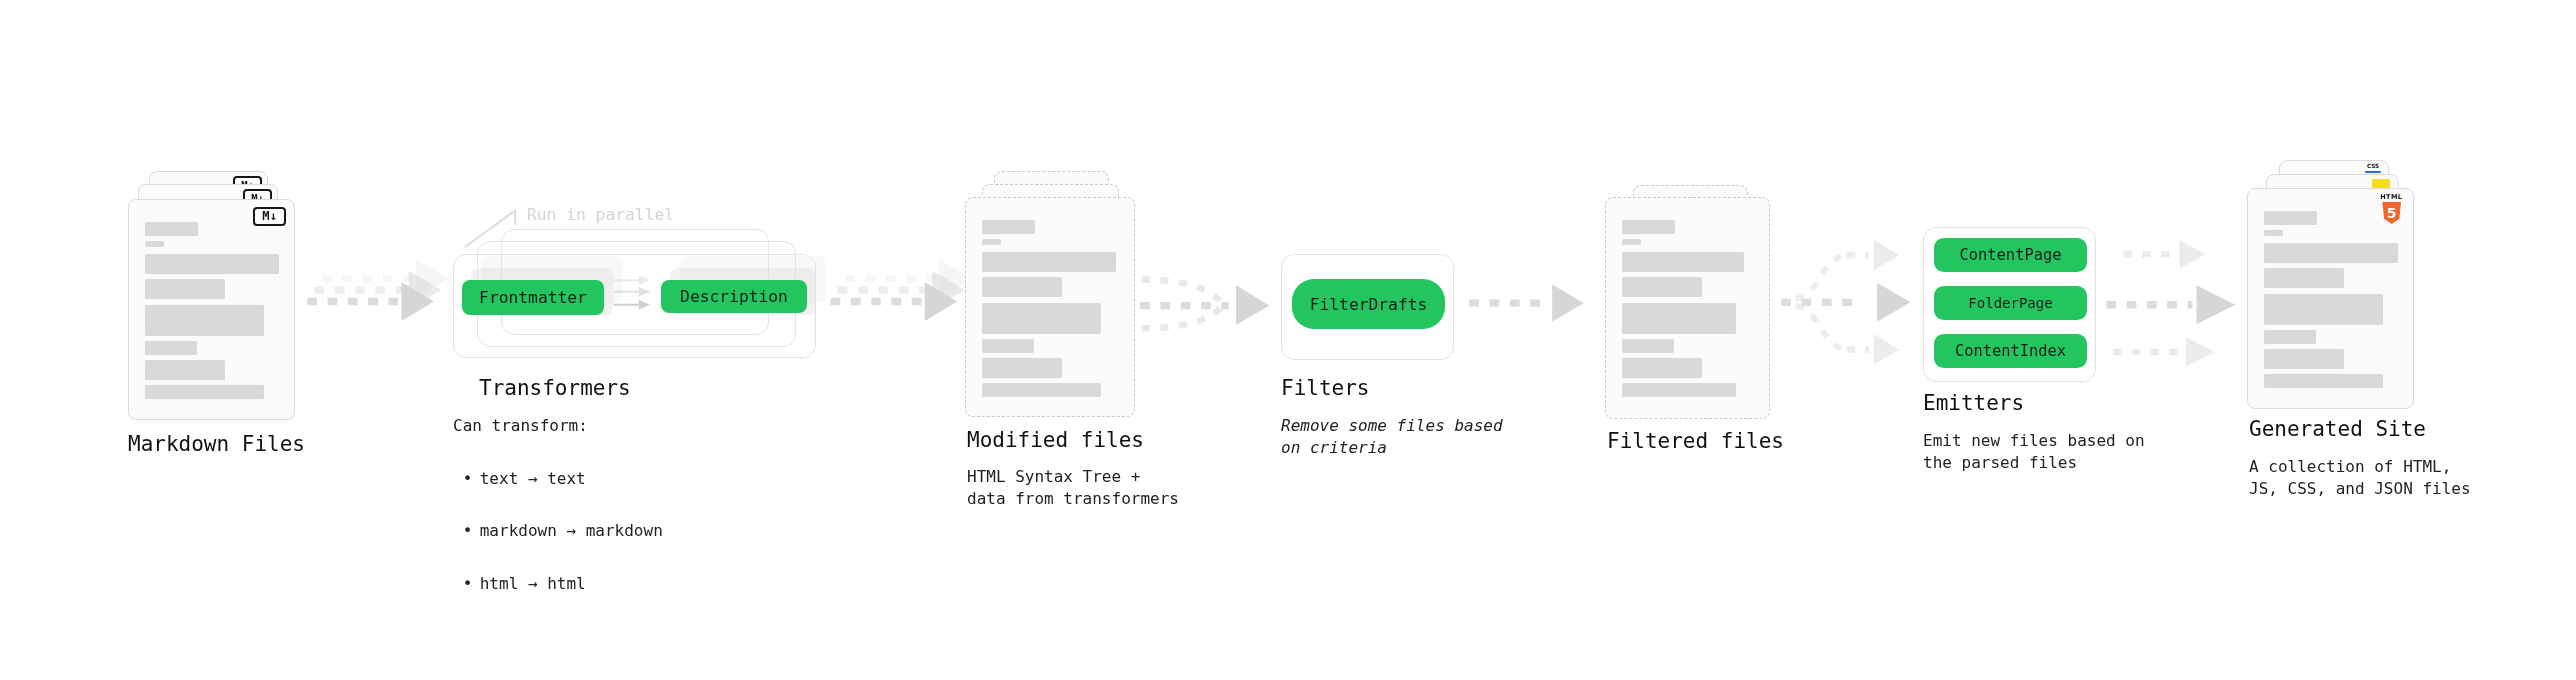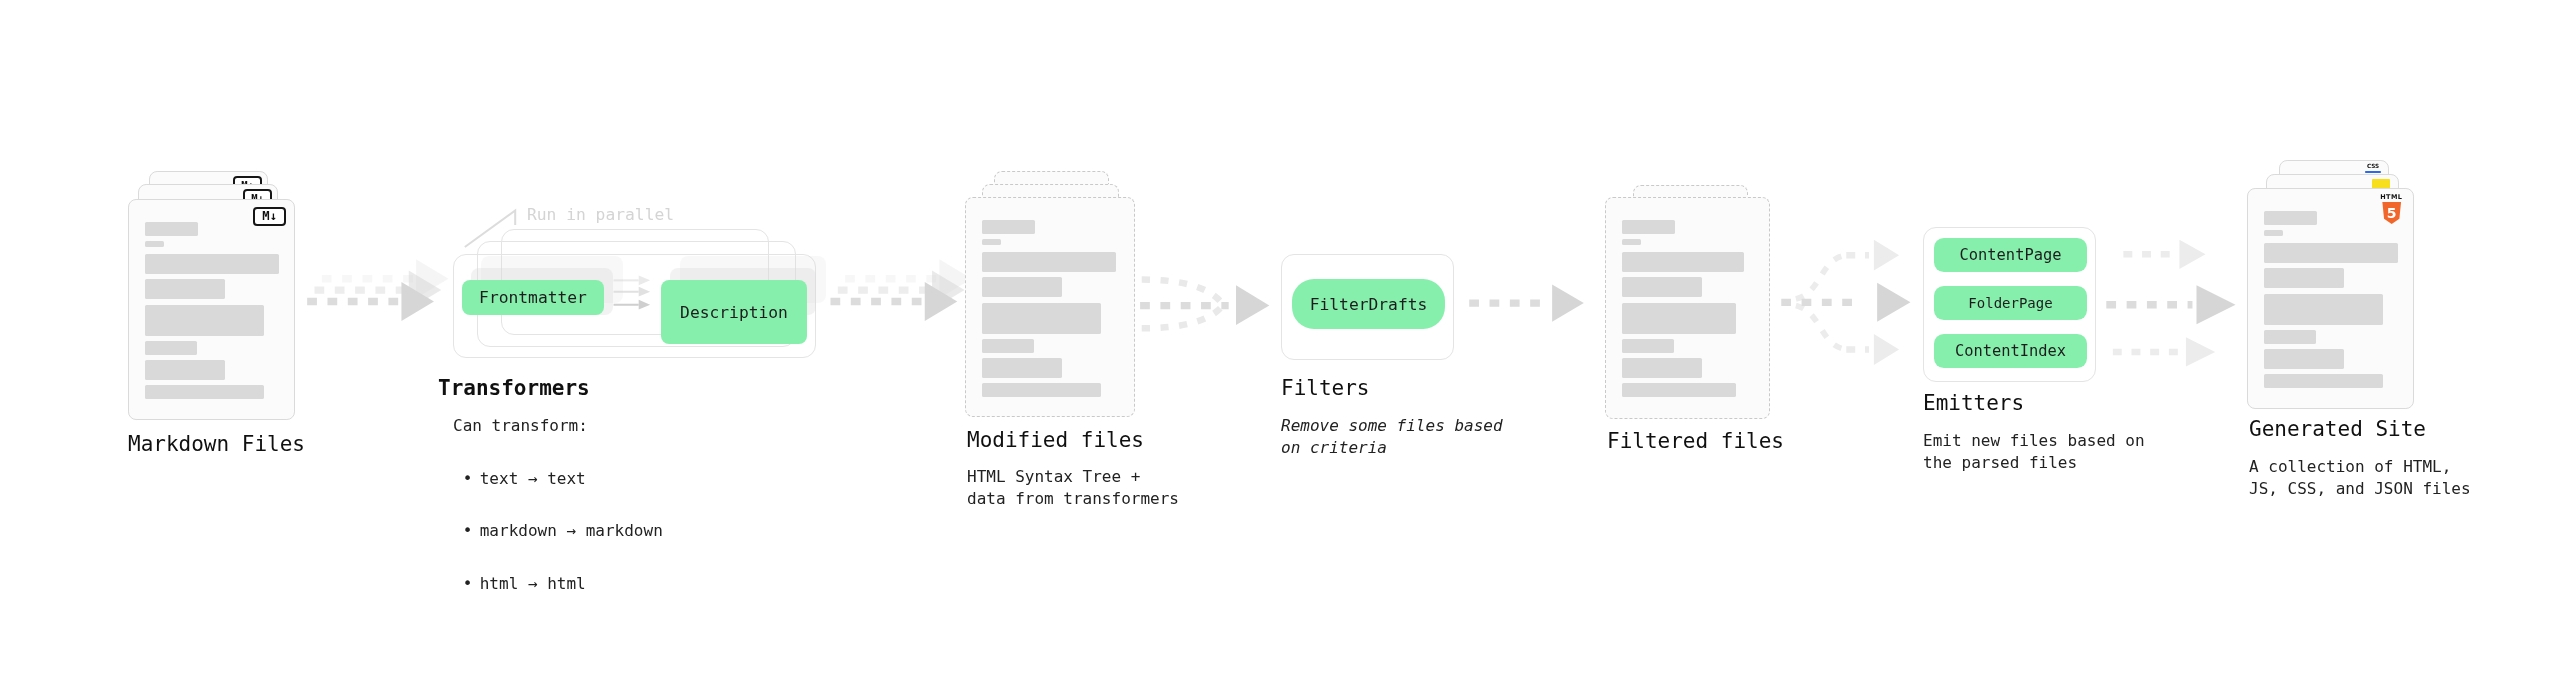--- a/index.html
+++ b/index.html
@@ -35,21 +35,21 @@
     clip-path:polygon(0 0,100% 0,91% 77%,50% 100%,9% 77%);
     display:flex;align-items:center;justify-content:center;color:#fff;font-weight:bold;font-size:14px;
     font-family:"DejaVu Sans","Liberation Sans",sans-serif;}
   .js-icon{position:absolute;right:8.1px;top:4.1px;width:18px;height:9.8px;background:#f7df1e;border-radius:0.8px;}
   .css-icon{position:absolute;right:7.3px;top:3.3px;width:15.4px;text-align:center;}
   .css-word{font-size:5.7px;font-weight:bold;color:#111;line-height:5.7px;font-family:"DejaVu Sans","Liberation Sans",sans-serif;}
   .css-bar{height:2.4px;background:#2d6ae3;margin-top:0.8px;border-radius:0.8px;}
 
   
   .frame{position:absolute;border:1.6px solid #e4e4e4;border-radius:13px;box-sizing:border-box;}
-  .chip{position:absolute;background:#86efac;border-radius:8.1px;display:flex;align-items:center;justify-content:center;
+  .chip{position:absolute;background:#22c55e;border-radius:8.1px;display:flex;align-items:center;justify-content:center;
     font-size:16.3px;color:#1d1d1d;white-space:nowrap;}
   .chip-ghost{position:absolute;background:#d9d9d9;border-radius:8.1px;}
   .g1{opacity:.35;}
   .g2{opacity:.18;}
 
   
   .hdg{position:absolute;font-size:21px;font-weight:500;color:#101010;white-space:nowrap;line-height:23px;}
   .note{position:absolute;font-size:16px;color:#222;white-space:nowrap;line-height:21.5px;}
   .note span{display:block;}
   .muted-note{position:absolute;font-size:16.3px;color:#d4d4d4;white-space:nowrap;}
@@ -158,23 +158,23 @@
   <div class="frame" style="left:453px;top:254px;width:363px;height:104px;"></div>
 
   <div class="muted-note" style="left:527px;top:205px;">Run in parallel</div>
 
   <div class="chip-ghost g2" style="left:481px;top:256px;width:142px;height:47px;"></div>
   <div class="chip-ghost g1" style="left:471px;top:268px;width:142px;height:47px;"></div>
   <div class="chip" style="left:462px;top:280px;width:142px;height:35px;">Frontmatter</div>
 
   <div class="chip-ghost g2" style="left:680px;top:256px;width:146px;height:47px;"></div>
   <div class="chip-ghost g1" style="left:670px;top:268px;width:146px;height:47px;"></div>
-  <div class="chip" style="left:661px;top:280px;width:146px;height:64px;">Description</div>
-
-  <div class="hdg" style="left:438px;top:377px;font-weight:bold;">Transformers</div>
+  <div class="chip" style="left:661px;top:280px;width:146px;height:33px;">Description</div>
+
+  <div class="hdg" style="left:479px;top:377px;">Transformers</div>
   <div class="note" style="left:453px;top:415px;">
     <span>Can transform:</span>
     <ul class="cap-list">
       <li>text → text</li>
       <li>markdown → markdown</li>
       <li>html → html</li>
     </ul>
   </div>
 
   <div class="doc-card dashed" style="left:994px;top:171px;width:115px;height:73px;"></div>

